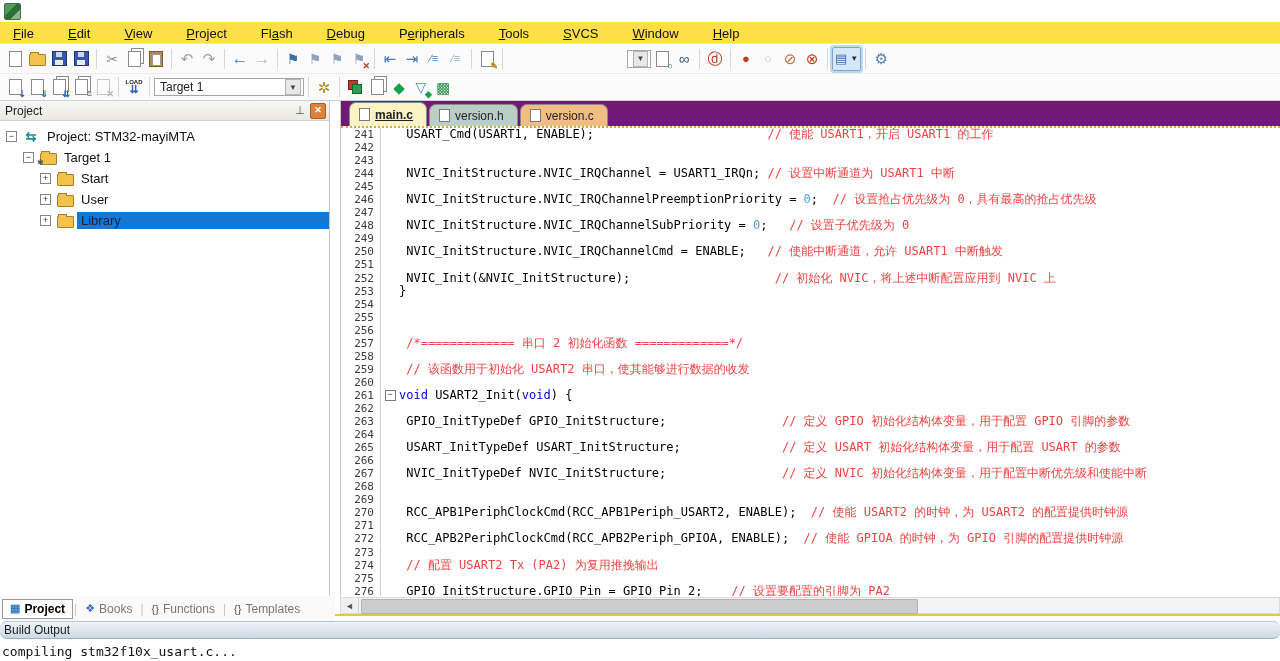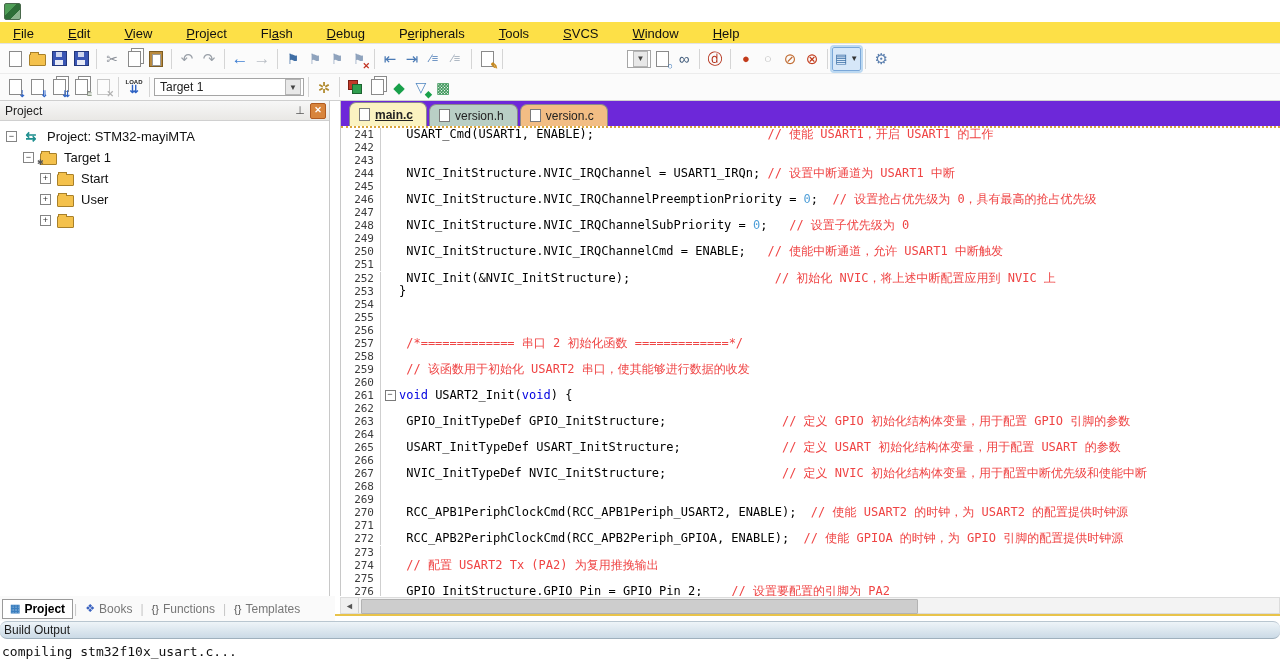--- a/index.html
+++ b/index.html
@@ -62,21 +62,21 @@
   .tree{padding-top:5px;}
   .trow{height:21px;display:flex;align-items:center;font-size:13px;white-space:nowrap;}
   .texp{width:9px;height:9px;border:1px solid #848484;background:#fff;display:inline-flex;align-items:center;
         justify-content:center;font-size:9px;line-height:7px;color:#333;margin-right:5px;flex:0 0 9px;box-sizing:content-box;}
   .ticon{width:18px;display:inline-flex;justify-content:center;margin-right:3px;flex:0 0 18px;position:relative;}
   .ticon .gear{position:absolute;left:-2px;bottom:-2px;font-size:8px;color:#555;}
   .tlabel{padding:1px 4px;flex:1;}
   .trow.sel .tlabel{background:#1577d4;color:#10233c;}
   
   .editor{position:absolute;left:340px;top:0;width:940px;height:495px;border-left:1px solid #c8c8c8;box-sizing:border-box;}
-  .etabs{height:25px;display:flex;align-items:flex-end;padding-left:8px;background:#6d28d9;}
+  .etabs{height:25px;display:flex;align-items:flex-end;padding-left:8px;background:#701a75;}
   .etab{height:21px;display:flex;align-items:center;gap:5px;padding:0 13px 0 9px;border:1px solid #8a8a8a;border-bottom:none;
         border-radius:7px 7px 0 0;margin-right:2px;font-size:12px;color:#222;}
   .etab .fico{width:9px;height:11px;background:#fff;border:1px solid #7a7a7a;display:inline-block;}
   .etab.active{font-weight:bold;text-decoration:underline;height:23px;}
   .codewrap{height:470px;background:#fff;border-top:2px dotted #d8a43c;box-sizing:border-box;overflow:hidden;}
   .cl{height:13.05px;display:flex;align-items:center;}
   .ln{width:40px;flex:0 0 40px;text-align:right;padding-right:6px;box-sizing:border-box;border-right:1px solid #cfcfcf;
       font-family:"DejaVu Sans Mono",monospace;font-size:11px;line-height:13px;color:#3c3c3c;}
   .fold{width:18px;flex:0 0 18px;position:relative;}
   .fold.fv{background:linear-gradient(#9a9a9a,#9a9a9a) 50% 0/1px 100% no-repeat;}
@@ -329,20 +329,21 @@
             <span class="ticon">
               <span class="i-folder"></span>
             </span>
             <span class="tlabel">User</span>
           </div>
           <div class="trow sel" style="padding-left: 40px;">
             <span class="texp">+</span>
             <span class="ticon">
               <span class="i-folder"></span>
             </span>
+            <span class="tlabel">Library</span>
           </div>
         </div>
     </div>
 
     <div class="editor">
       <div class="etabs">
           <div class="etab active" style="background: rgb(251, 243, 193);">
             <span class="fico"></span>
             <span>main.c</span>
           </div>

